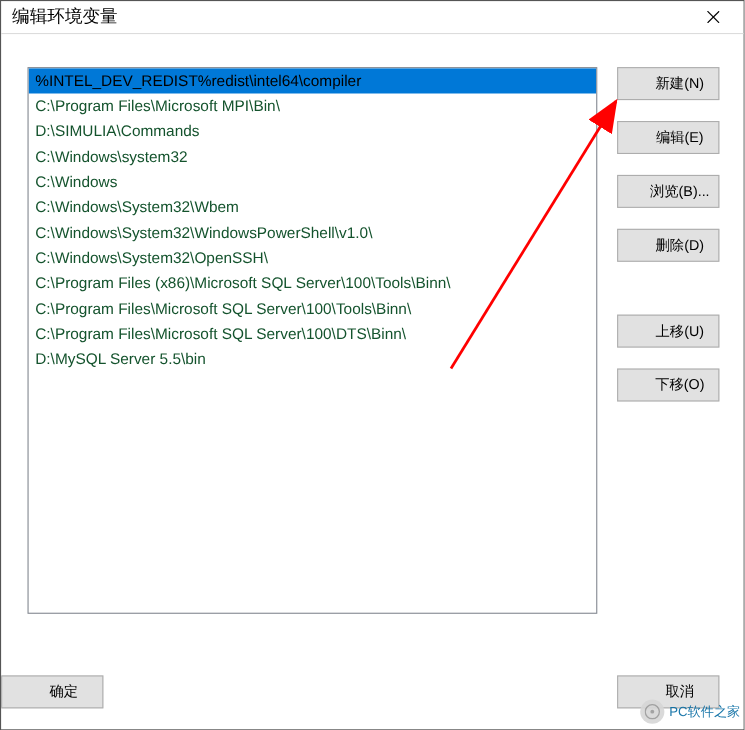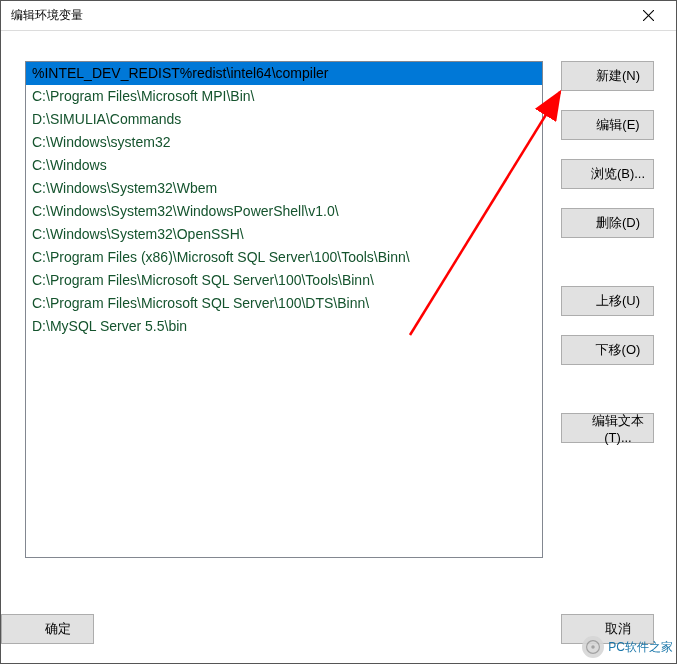--- a/index.html
+++ b/index.html
@@ -22,21 +22,21 @@
     }
     .titlebar {
       height: 30px;
       display: flex;
       align-items: center;
       justify-content: space-between;
       padding: 0 8px 0 10px;
       border-bottom: 1px solid #dcdcdc;
     }
     .titlebar .title {
-      font-size: 12px;
+      font-size: 16px;
       color: #000;
     }
     .close-btn {
       width: 40px;
       height: 28px;
       display: flex;
       align-items: center;
       justify-content: center;
       cursor: pointer;
     }
@@ -160,21 +160,20 @@
       <button class="win-btn">编辑(E)</button>
       <div class="gap-sm"></div>
       <button class="win-btn">浏览(B)...</button>
       <div class="gap-sm"></div>
       <button class="win-btn">删除(D)</button>
       <div class="gap-lg"></div>
       <button class="win-btn">上移(U)</button>
       <div class="gap-sm"></div>
       <button class="win-btn">下移(O)</button>
       <div class="gap-lg"></div>
-      <button class="win-btn">编辑文本(T)...</button>
     </div>
   </div>
 
   <div class="footer">
     <button class="win-btn">确定</button>
     <button class="win-btn">取消</button>
   </div>
 </div>
 
 <svg class="arrow-overlay">

